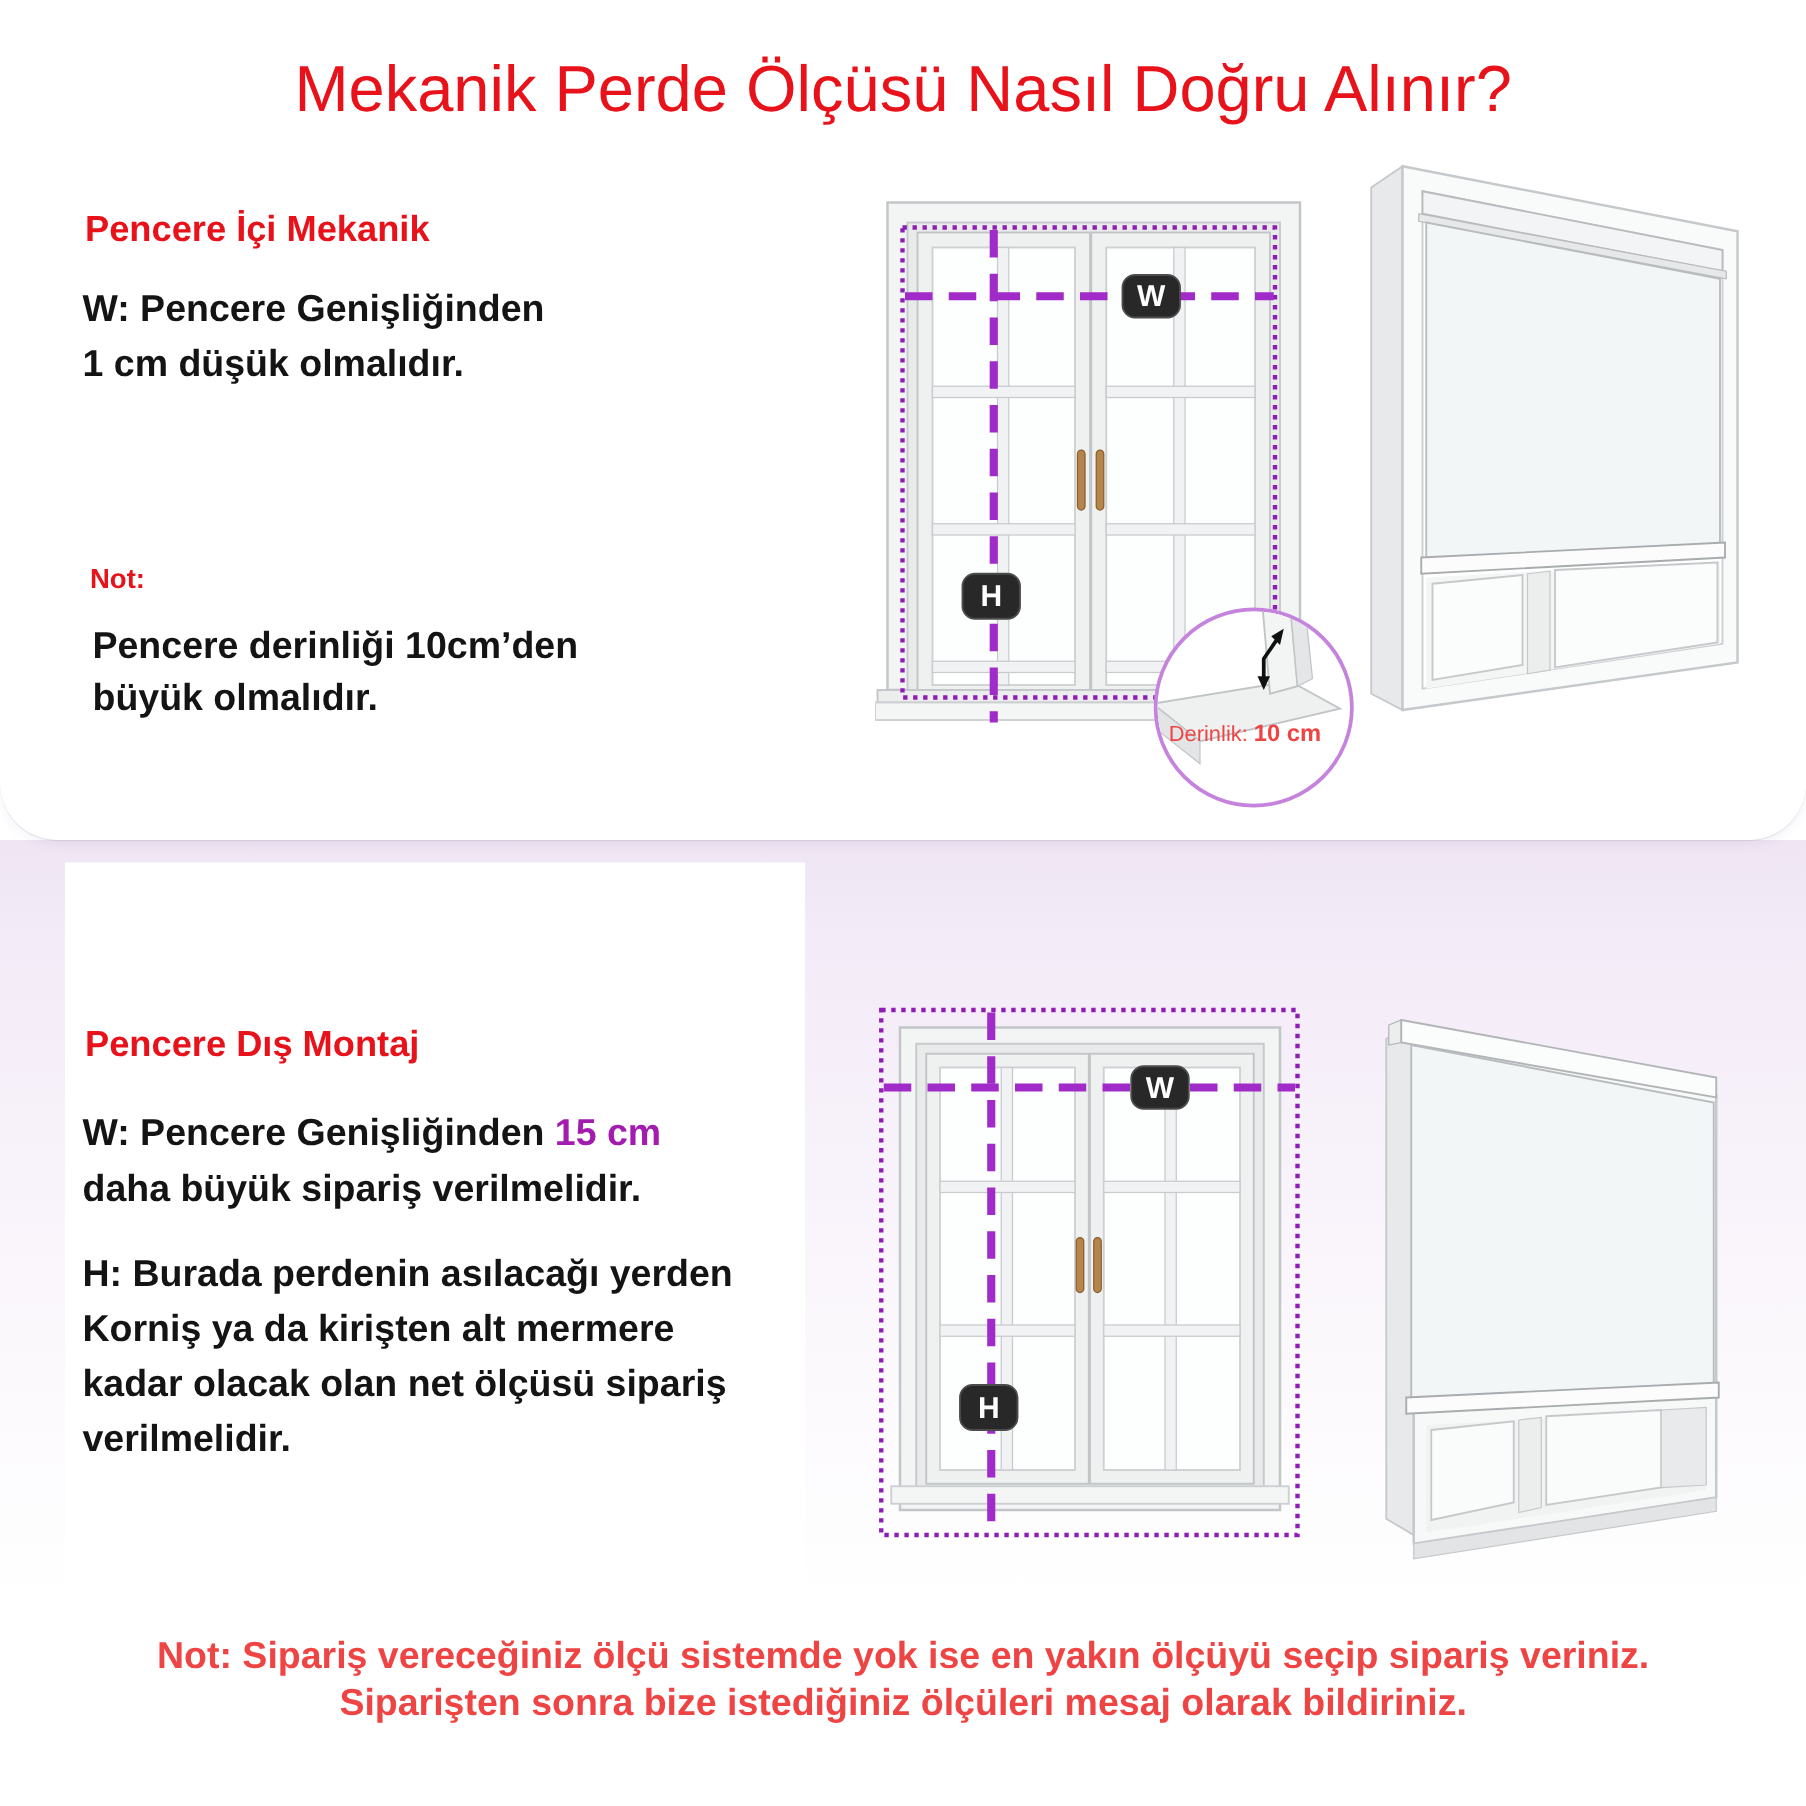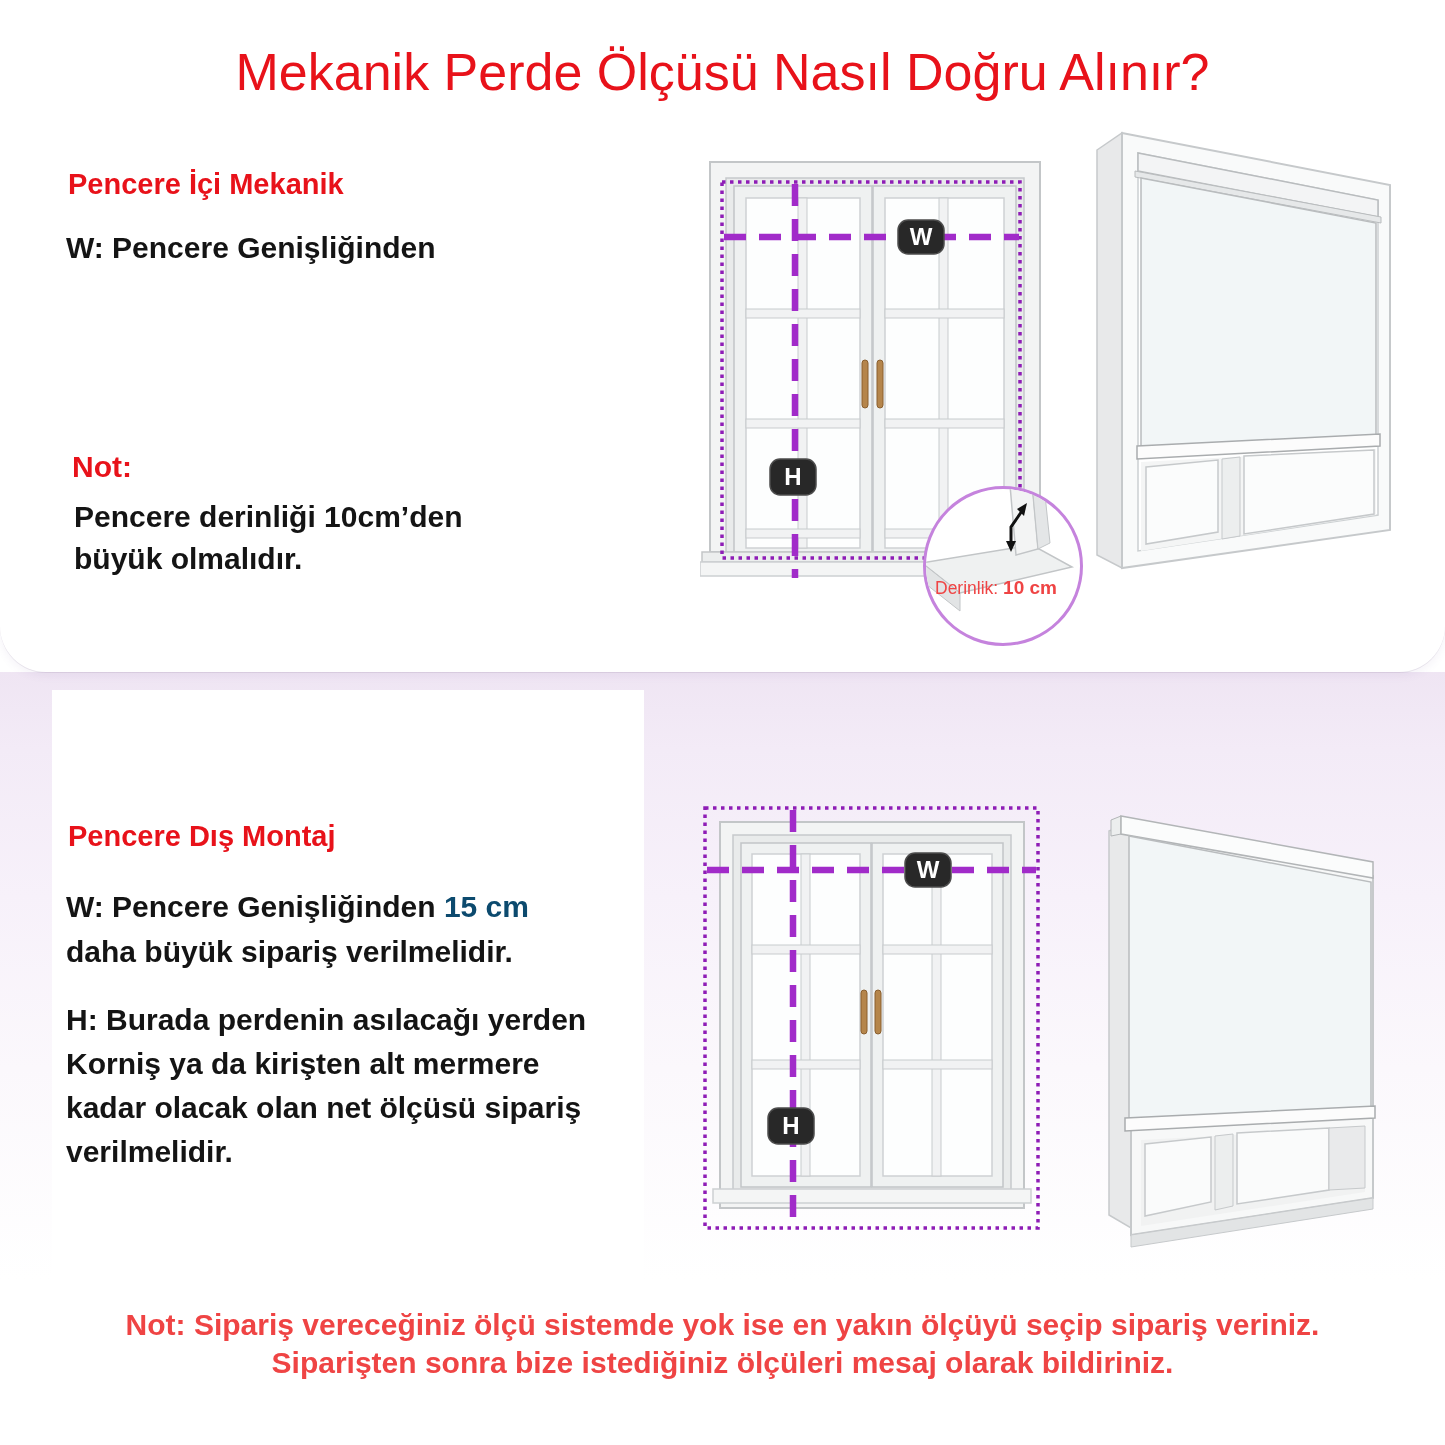--- a/index.html
+++ b/index.html
@@ -17,21 +17,21 @@
     box-shadow:0 1px 0 rgba(90,60,110,0.10), 0 4px 8px rgba(120,90,150,0.07);}
 
   
   .left-panel{left:52px;top:690px;width:592px;height:595px;background:#ffffff;}
 
   .title{left:0;top:42px;width:1445px;text-align:center;
     font-size:52px;font-weight:400;color:#e8121a;letter-spacing:0;}
 
   .h-red{font-size:29px;font-weight:700;color:#e8121a;}
   .body-b{font-size:30px;font-weight:700;color:#141414;line-height:44px;}
-  .red-inline{color:#0c4a6e;}
+  .red-inline{color:#a21caf;}
   .footer-note{left:0;top:1306px;width:1445px;text-align:center;
     font-size:30px;font-weight:700;color:#ef4444;line-height:38px;}
 
   
   .circle{left:923px;top:486px;width:154px;height:154px;background:#ffffff;
     border:3px solid #c583dd;border-radius:50%;overflow:hidden;z-index:6;}
   .depth-text{position:absolute;left:9px;top:88px;width:142px;
     font-size:17.5px;color:#ef4444;white-space:nowrap;}
   .depth-text b{font-size:19px;}
 
@@ -45,24 +45,25 @@
   <div class="abs bg-band"></div>
   <div class="abs top-panel"></div>
   <div class="abs left-panel"></div>
 
   <div class="abs title">Mekanik Perde Ölçüsü Nasıl Doğru Alınır?</div>
 
   <div class="abs h-red" style="left:68px;top:168px;">Pencere İçi Mekanik</div>
 
   <div class="abs body-b" style="left:66px;top:226px;">
     <div>W: Pencere Genişliğinden</div>
-  </div>
-
-
-  <div class="abs h-red" style="left:72px;top:450px;font-size:30px;">Not:</div>
+    <div>1 cm düşük olmalıdır.</div>
+  </div>
+
+
+  <div class="abs h-red" style="left:72px;top:450px;font-size:22px;">Not:</div>
 
   <div class="abs body-b" style="left:74px;top:496px;line-height:42px;">
     <div>Pencere derinliği 10cm’den</div>
     <div>büyük olmalıdır.</div>
   </div>
 
   <svg class="abs" style="left:700px;top:148px;" width="345" height="434" viewBox="0 0 345 434">
 
     <rect x="10" y="14" width="330" height="390" fill="#f3f4f4" stroke="#c3c6c8" stroke-width="2"></rect>
     <rect x="26" y="30" width="298" height="374" fill="#e9ebeb" stroke="#c6c9cb" stroke-width="1.5"></rect>

